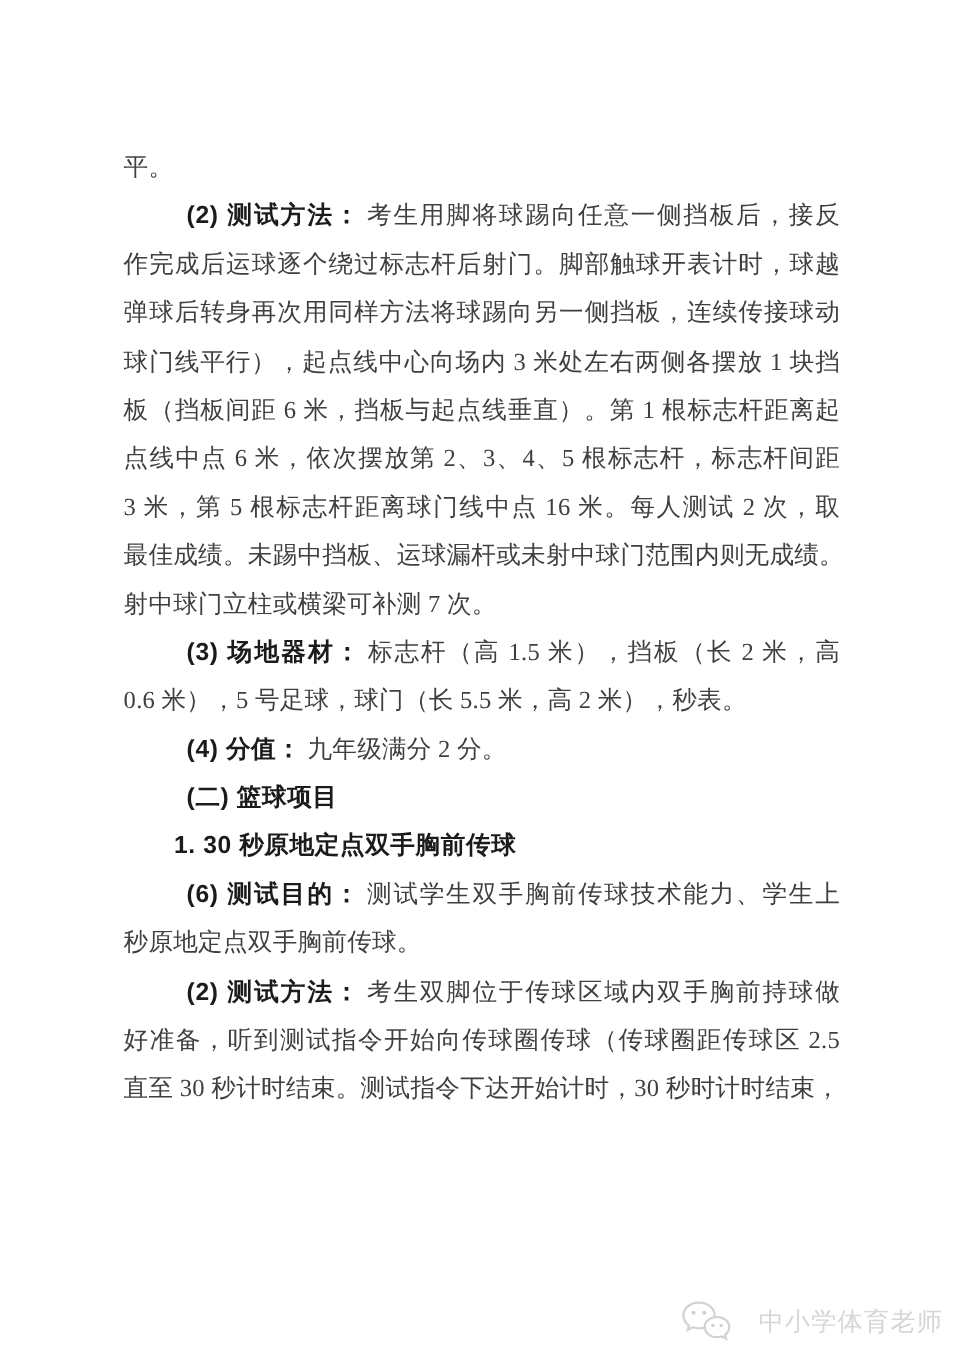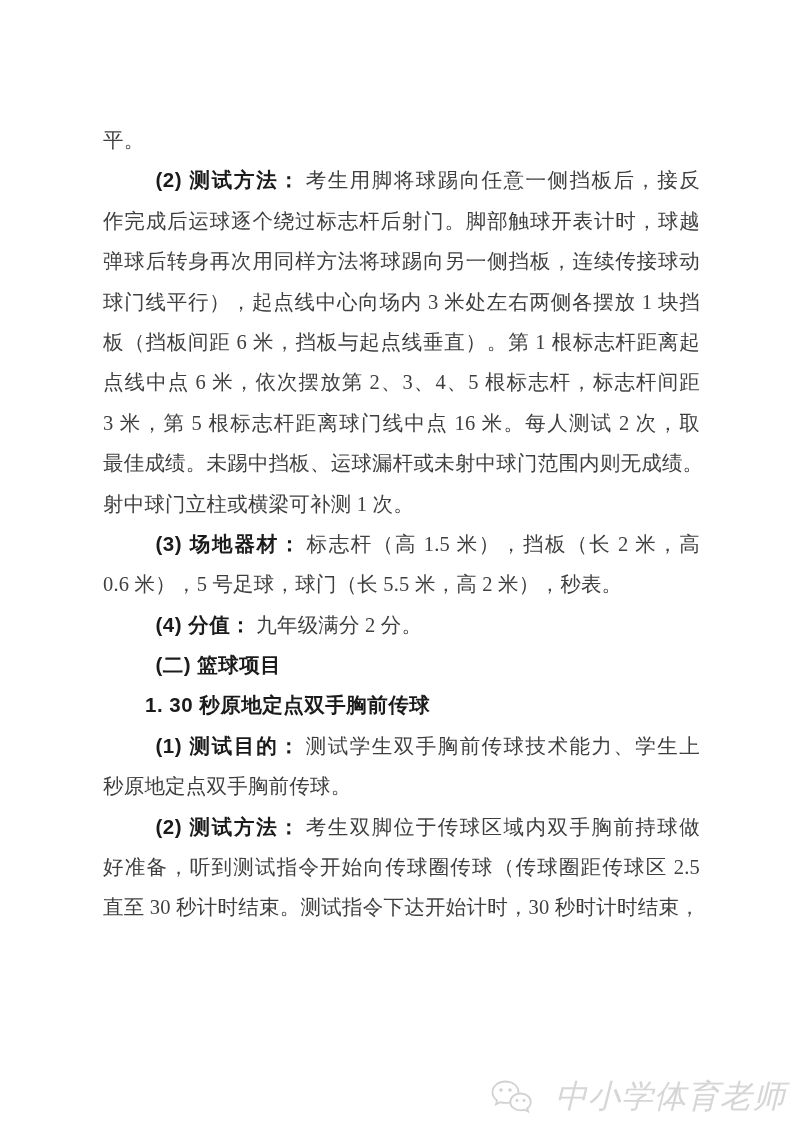--- a/index.html
+++ b/index.html
@@ -47,49 +47,48 @@
     letter-spacing: 0.5px;
   }
   .watermark {
     position: absolute;
     right: 14px; bottom: 12px;
     display: flex;
     align-items: center;
     gap: 23px;
     color: var(--wm-color);
     font-family: "Liberation Sans", "DejaVu Sans", sans-serif;
-    font-size: 32px;
+    font-size: 21px;
     letter-spacing: 1px;
     text-shadow: 0 1px 0 #ffffff;
-    font-style: italic;
   }
   .wm-icon { display: block; }
 </style>
 </head>
 <body>
 
 <div class="page">
 
   <div class="text-block">
       <div class="line"><span>平。</span></div>
       <div class="line j" style="padding-left: 52.5px;"><b class="lb">(2) 测试方法：</b><span>考生用脚将球踢向任意一侧挡板后，接反</span></div>
       <div class="line j"><span>作完成后运球逐个绕过标志杆后射门。脚部触球开表计时，球越</span></div>
       <div class="line j"><span>弹球后转身再次用同样方法将球踢向另一侧挡板，连续传接球动</span></div>
       <div class="line j"><span>球门线平行），起点线中心向场内 3 米处左右两侧各摆放 1 块挡</span></div>
       <div class="line j"><span>板（挡板间距 6 米，挡板与起点线垂直）。第 1 根标志杆距离起</span></div>
       <div class="line j"><span>点线中点 6 米，依次摆放第 2、3、4、5 根标志杆，标志杆间距</span></div>
       <div class="line j"><span>3 米，第 5 根标志杆距离球门线中点 16 米。每人测试 2 次，取</span></div>
       <div class="line j"><span>最佳成绩。未踢中挡板、运球漏杆或未射中球门范围内则无成绩。</span></div>
-      <div class="line"><span>射中球门立柱或横梁可补测 1 次。</span></div>
+      <div class="line"><span>射中球门立柱或横梁可补测 7 次。</span></div>
       <div class="line j" style="padding-left: 52.5px;"><b class="lb">(3) 场地器材：</b><span>标志杆（高 1.5 米），挡板（长 2 米，高</span></div>
       <div class="line"><span>0.6 米），5 号足球，球门（长 5.5 米，高 2 米），秒表。</span></div>
       <div class="line" style="padding-left: 52.5px;"><b class="lb">(4) 分值：</b><span>九年级满分 2 分。</span></div>
       <div class="line" style="padding-left: 52.5px;"><b class="lb">(二) 篮球项目</b></div>
       <div class="line" style="padding-left: 42px;"><b class="lb">1. 30 秒原地定点双手胸前传球</b></div>
-      <div class="line j" style="padding-left: 52.5px;"><b class="lb">(1) 测试目的：</b><span>测试学生双手胸前传球技术能力、学生上</span></div>
+      <div class="line j" style="padding-left: 52.5px;"><b class="lb">(6) 测试目的：</b><span>测试学生双手胸前传球技术能力、学生上</span></div>
       <div class="line"><span>秒原地定点双手胸前传球。</span></div>
       <div class="line j" style="padding-left: 52.5px;"><b class="lb">(2) 测试方法：</b><span>考生双脚位于传球区域内双手胸前持球做</span></div>
       <div class="line j"><span>好准备，听到测试指令开始向传球圈传球（传球圈距传球区 2.5</span></div>
       <div class="line j"><span>直至 30 秒计时结束。测试指令下达开始计时，30 秒时计时结束，</span></div>
     </div>
 
   <div class="watermark">
     <svg class="wm-icon" width="42" height="36" viewBox="0 0 42 36" aria-hidden="true">
       <g fill="none" stroke="#d2d2d2" stroke-width="1.8">
         <path fill="#ffffff" d="M15.5 2.5 C8 2.5 2.5 7.2 2.5 13.2 C2.5 16.6 4.3 19.5 7.1 21.4 L6 25.2 L10.3 23.1 C11.9 23.6 13.7 23.9 15.5 23.9 C23 23.9 28.5 19.2 28.5 13.2 C28.5 7.2 23 2.5 15.5 2.5 Z"></path>

